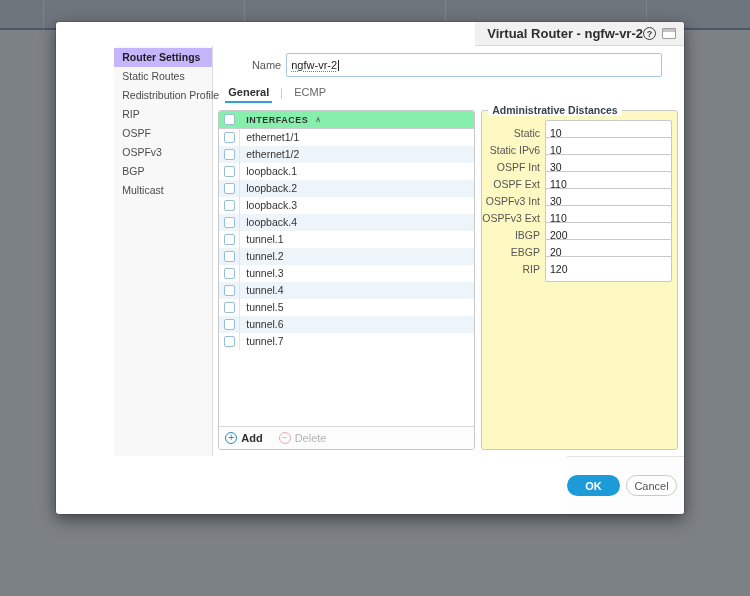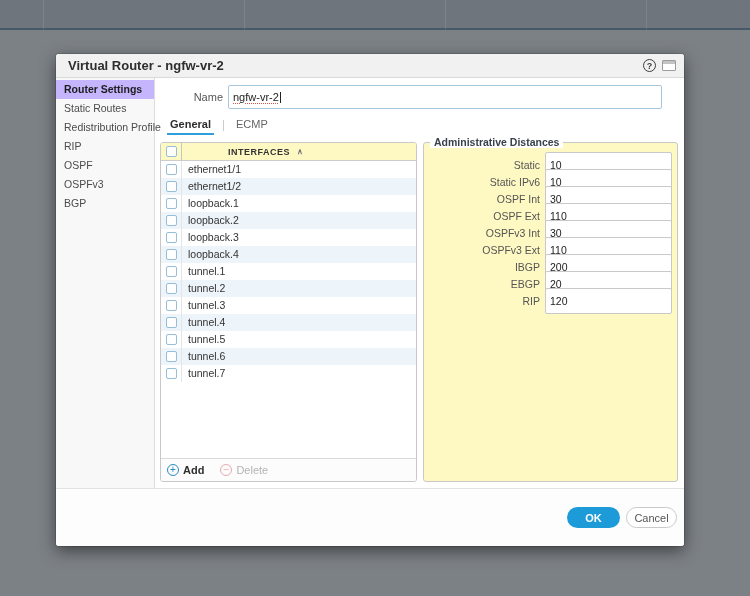--- a/index.html
+++ b/index.html
@@ -17,24 +17,24 @@
     background:#6f757c;
     border-bottom:2px solid #46586a;
   }
   .bg-col-line {
     position:absolute; top:0; height:30px; width:1px;
     background:rgba(255,255,255,0.10);
   }
 
   
   .dialog {
-    position:absolute; left:56px; top:54px; width:628px; height:492px;
+    position:absolute; left:56px; top:22px; width:628px; height:492px;
     background:#fff; border-radius:3px;
     box-shadow:0 5px 16px rgba(0,0,0,0.50), 0 0 0 1px rgba(0,0,0,0.12);
-    display:flex; flex-direction:column; overflow:hidden;
+    display:flex; flex-direction:column; overflow:hidden;align-items:flex-end;
   }
 
   .titlebar {
     flex:none; height:24px; background:#f1f1f1;
     border-bottom:1px solid #d9d9d9;
     display:flex; align-items:center; padding:0 8px 0 12px;
   }
   .titlebar .title { flex:1; font-size:13px; font-weight:bold; color:#2e2e2e; }
   .help-icon {
     width:13px; height:13px; border:1.5px solid #3d3d3d; border-radius:50%;
@@ -85,22 +85,22 @@
   .tab-divider { width:1px; height:11px; background:#ccc; margin:0 9px 4px; }
 
   .main { flex:1; display:flex; margin:7px 6px 6px 5px; min-height:0; }
 
   
   .if-panel {
     flex:none; width:257px; border:1px solid #c8c8c8; border-radius:3px;
     background:#fff; display:flex; flex-direction:column; overflow:hidden;
   }
   .if-header {
-    flex:none; height:18px; background:#fef9c3; border-bottom:1px solid #ccc;
-    display:flex; align-items:stretch;gap:40px;
+    flex:none; height:18px; background:#86efac; border-bottom:1px solid #ccc;
+    display:flex; align-items:stretch;
   }
   .cb-cell {
     flex:none; width:21px; display:flex; align-items:center; justify-content:center;
   }
   .if-header .cb-cell { border-right:1px solid #c6c6c6; }
   .checkbox {
     width:11px; height:11px; border:1px solid #97bed8; border-radius:2px; background:#fff; cursor:pointer;
   }
   .if-header-label {
     display:flex; align-items:center; padding-left:6px;
@@ -173,20 +173,21 @@
   <div class="dlg-body">
 
     <div class="sidebar">
       <div class="side-item selected">Router Settings</div>
       <div class="side-item">Static Routes</div>
       <div class="side-item">Redistribution Profile</div>
       <div class="side-item">RIP</div>
       <div class="side-item">OSPF</div>
       <div class="side-item">OSPFv3</div>
       <div class="side-item">BGP</div>
+      <div class="side-item">Multicast</div>
     </div>
 
     <div class="content">
 
       <div class="name-row">
         <span class="name-label">Name</span>
         <div class="name-input">
           <span class="name-value">ngfw-vr-2</span>
           <span class="caret"></span>
         </div>

